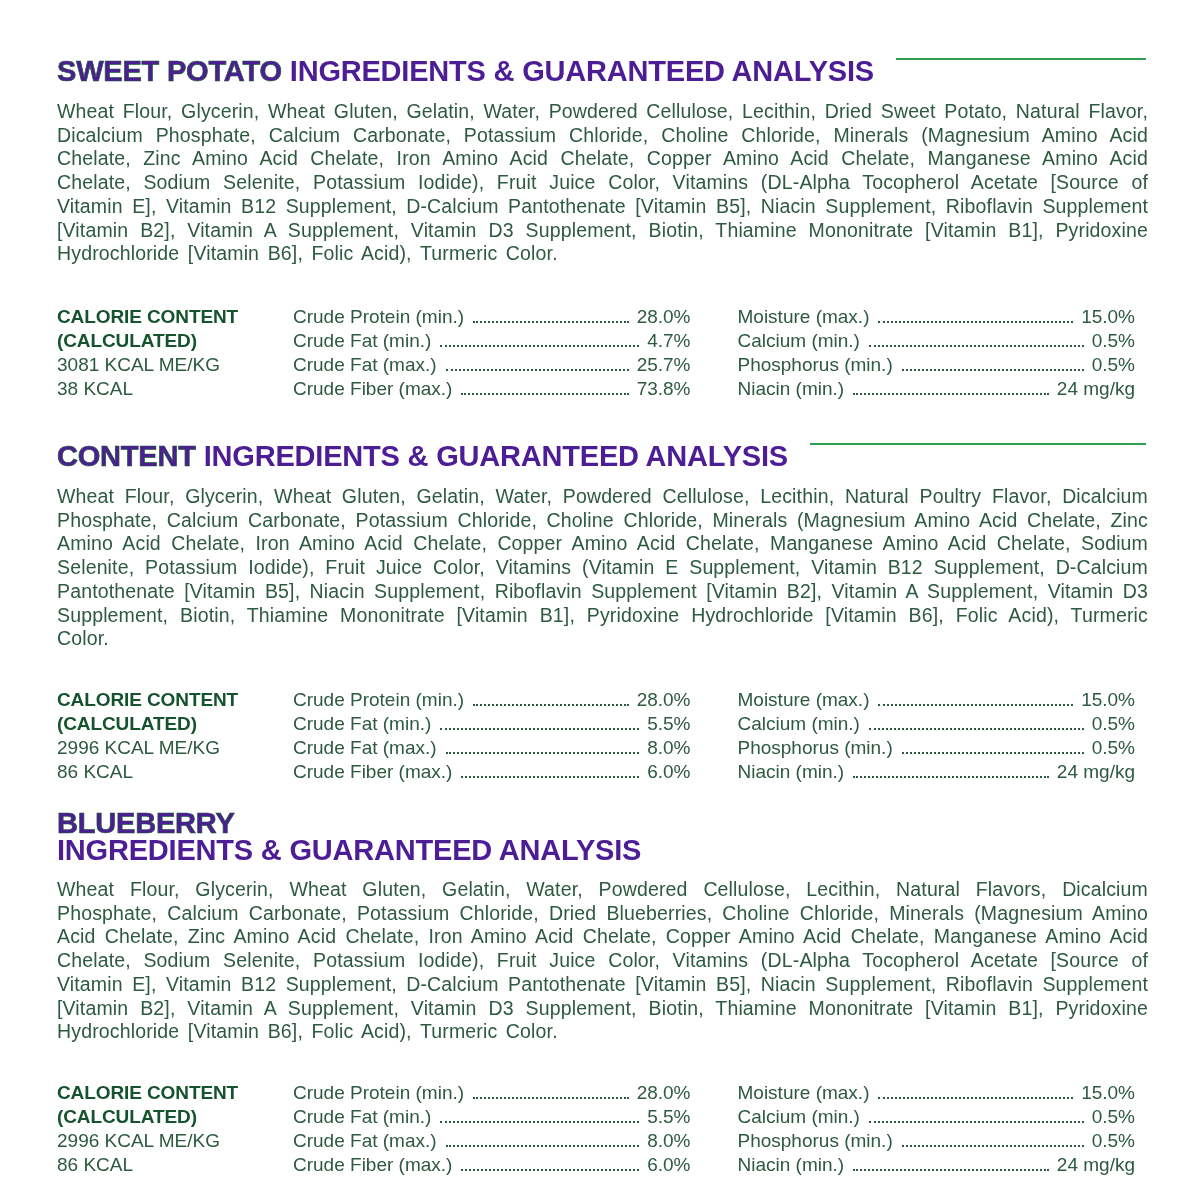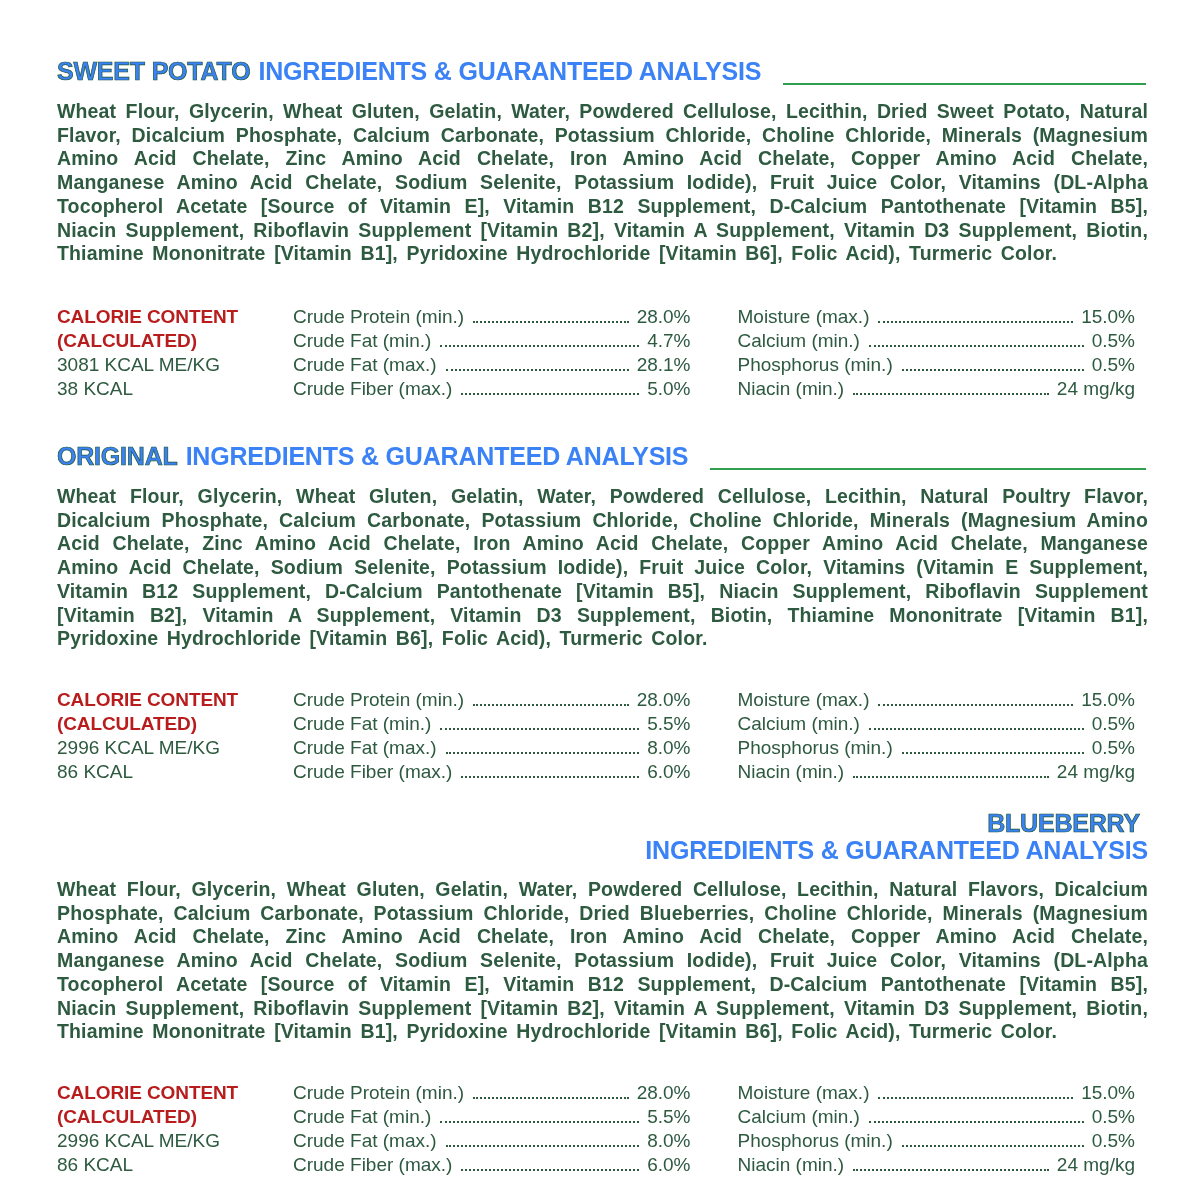--- a/index.html
+++ b/index.html
@@ -9,23 +9,23 @@
     width: 1200px;
     height: 1200px;
     background: #ffffff;
     font-family: "Liberation Sans", sans-serif;
     color: #2e5a40;
     padding: 58px 52px 0 57px;
     overflow: hidden;
   }
   .section-heading {
     display: flex;
-    align-items: flex-end;
-    color: #3b82f6;
-    font-size: 25px;
+    align-items: flex-start;
+    color: #4c1d95;
+    font-size: 29px;
     line-height: 27px;
     font-weight: bold;
     letter-spacing: -0.2px;
     margin-bottom: 15px;
     white-space: nowrap;
   }
   .flavor-name {
     -webkit-text-stroke: 0.7px #1c5632;
     margin-right: 8px;
   }
@@ -37,37 +37,36 @@
     margin-right: 2px;
   }
   .ingredients {
     font-size: 19.5px;
     line-height: 23.7px;
     letter-spacing: 0.15px;
     word-spacing: 3px;
     text-align: justify;
     min-height: 166px;
     margin-bottom: 39px;
-    font-weight: bold;
   }
   .analysis-table {
     display: flex;
     align-items: flex-start;
     margin-right: 13px;
     margin-bottom: 26px;
   }
   .calorie-block {
     width: 236px;
     flex: 0 0 236px;
     font-size: 19px;
     line-height: 24px;
   }
   .calorie-block .bold-line {
     font-weight: bold;
-    color: #b91c1c;
+    color: #14532d;
     letter-spacing: -0.1px;
   }
   .analysis-col {
     flex: 1;
     font-size: 19px;
     line-height: 24px;
   }
   .analysis-col.left { margin-right: 47px; }
   .analysis-row {
     display: flex;
@@ -115,26 +114,26 @@
           <span class="nutrient-value">28.0%</span>
         </div>
         <div class="analysis-row">
           <span class="nutrient-label">Crude Fat (min.)</span>
           <span class="dot-leader"></span>
           <span class="nutrient-value">4.7%</span>
         </div>
         <div class="analysis-row">
           <span class="nutrient-label">Crude Fat (max.)</span>
           <span class="dot-leader"></span>
-          <span class="nutrient-value">28.1%</span>
+          <span class="nutrient-value">25.7%</span>
         </div>
         <div class="analysis-row">
           <span class="nutrient-label">Crude Fiber (max.)</span>
           <span class="dot-leader"></span>
-          <span class="nutrient-value">5.0%</span>
+          <span class="nutrient-value">73.8%</span>
         </div>
       </div>
       <div class="analysis-col right">
         <div class="analysis-row">
           <span class="nutrient-label">Moisture (max.)</span>
           <span class="dot-leader"></span>
           <span class="nutrient-value">15.0%</span>
         </div>
         <div class="analysis-row">
           <span class="nutrient-label">Calcium (min.)</span>
@@ -151,21 +150,21 @@
           <span class="dot-leader"></span>
           <span class="nutrient-value">24 mg/kg</span>
         </div>
       </div>
     </div>
     <div class="spacer-after-t1"></div>
   </div>
 
   <div class="section sec-2">
     <div class="section-heading">
-      <span class="flavor-name">ORIGINAL</span>
+      <span class="flavor-name">CONTENT</span>
       <span class="heading-text">INGREDIENTS &amp; GUARANTEED ANALYSIS</span>
       <span class="heading-rule"></span>
     </div>
     <p class="ingredients">Wheat Flour, Glycerin, Wheat Gluten, Gelatin, Water, Powdered Cellulose, Lecithin, Natural Poultry Flavor, Dicalcium Phosphate, Calcium Carbonate, Potassium Chloride, Choline Chloride, Minerals (Magnesium Amino Acid Chelate, Zinc Amino Acid Chelate, Iron Amino Acid Chelate, Copper Amino Acid Chelate, Manganese Amino Acid Chelate, Sodium Selenite, Potassium Iodide), Fruit Juice Color, Vitamins (Vitamin E Supplement, Vitamin B12 Supplement, D-Calcium Pantothenate [Vitamin B5], Niacin Supplement, Riboflavin Supplement [Vitamin B2], Vitamin A Supplement, Vitamin D3 Supplement, Biotin, Thiamine Mononitrate [Vitamin B1], Pyridoxine Hydrochloride [Vitamin B6], Folic Acid), Turmeric Color.</p>
     <div class="analysis-table">
       <div class="calorie-block">
         <div class="bold-line">CALORIE CONTENT</div>
         <div class="bold-line">(CALCULATED)</div>
         <div>2996 KCAL ME/KG</div>
         <div>86 KCAL</div>

